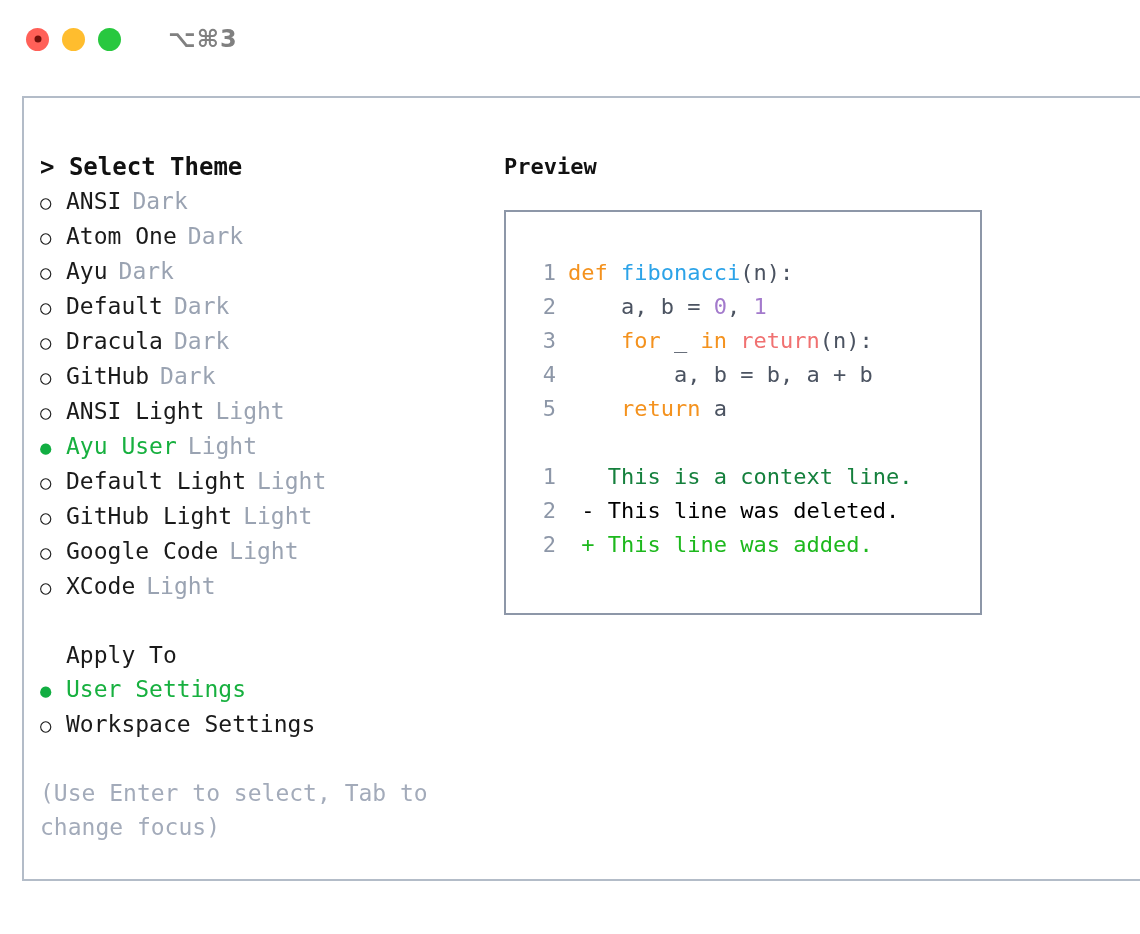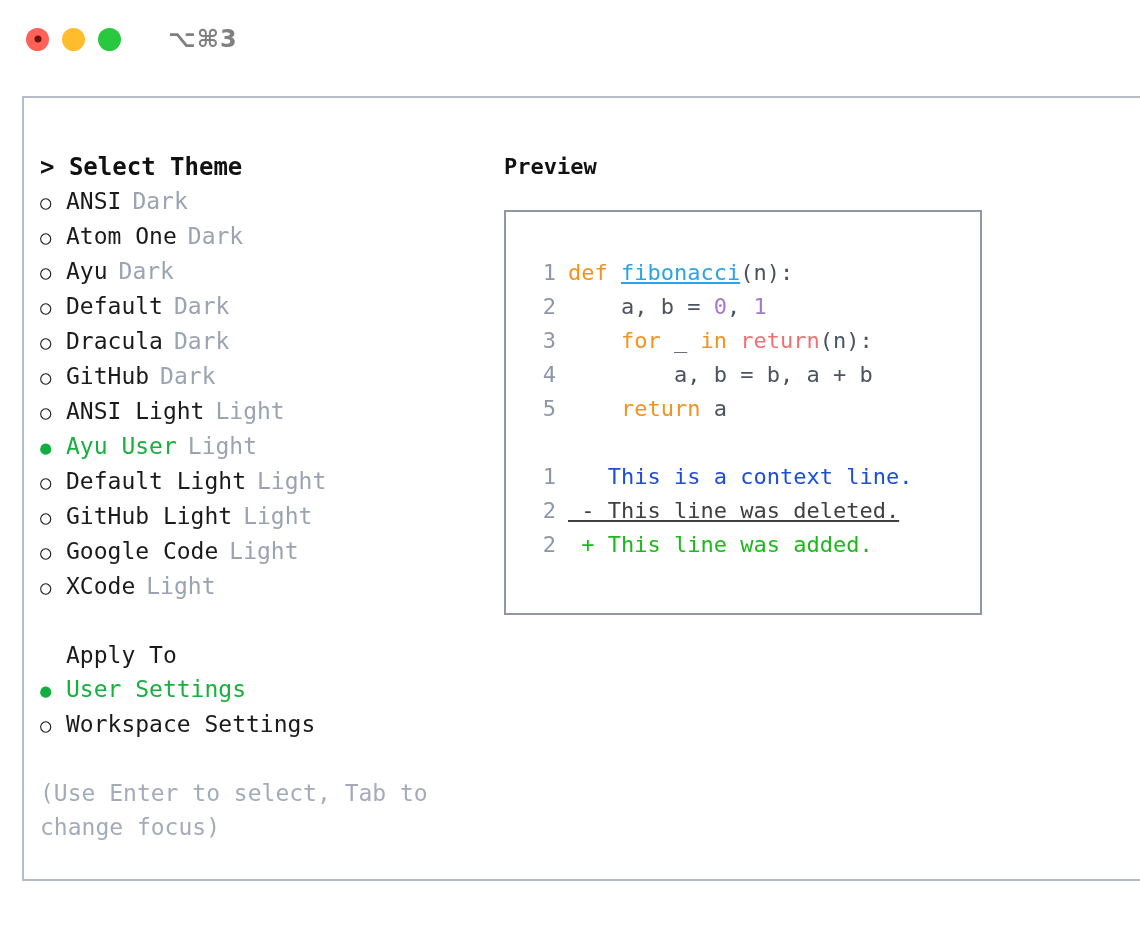--- a/index.html
+++ b/index.html
@@ -167,29 +167,29 @@
     display: inline-block;
     width: 32px;
     flex: 0 0 32px;
     color: #8d97a8;
     text-align: right;
     padding-right: 0;
   }
   .code-text { padding-left: 12px; }
 
   .tok-kw   { color: #F4921E; }
-  .tok-fn   { color: #2CA3E8; text-decoration: underline; }
+  .tok-fn   { color: #2CA3E8; }
   .tok-num  { color: #A37ACC; }
   .tok-bi   { color: #F07171; }
   .tok-pl   { color: #4b5361; }
 
   .blank-line { height: 34px; }
 
-  .diff-ctx  { color: #1d4ed8; }
-  .diff-del  { color: #404040; text-decoration: underline; }
+  .diff-ctx  { color: #15803d; }
+  .diff-del  { color: #000000; }
   .diff-add  { color: #1DB81D; }
 </style>
 </head>
 <body>
 
 <div class="window">
 
   <div class="titlebar">
     <div class="traffic">
       <span class="dot dot-close"></span>

